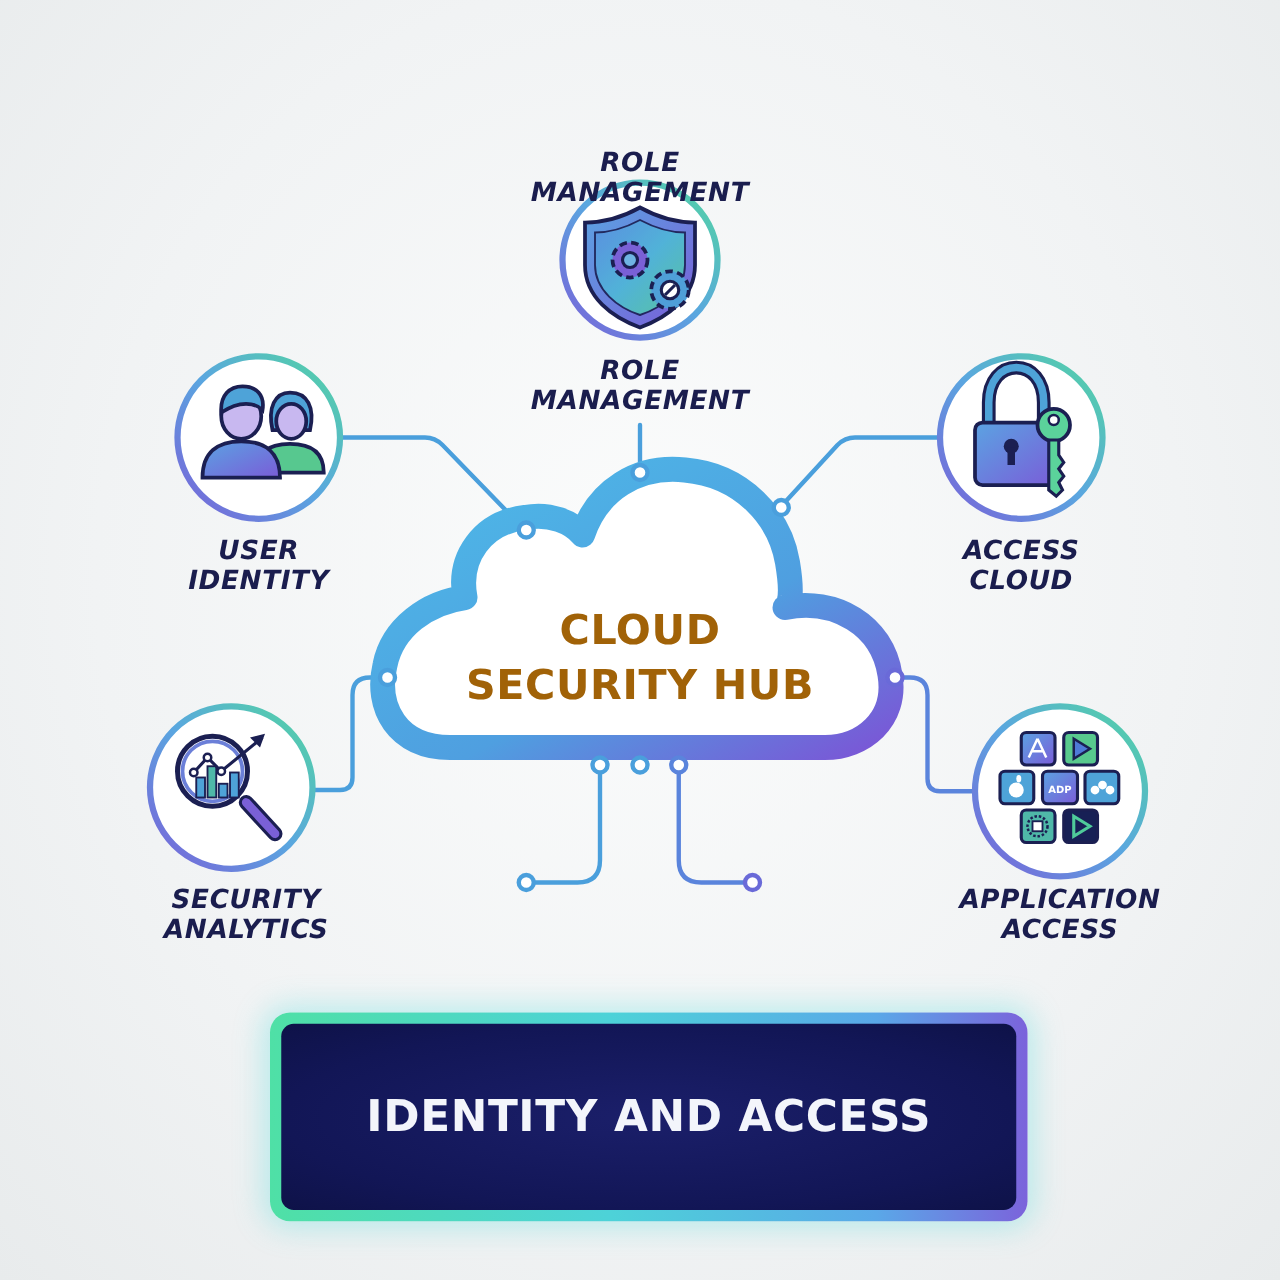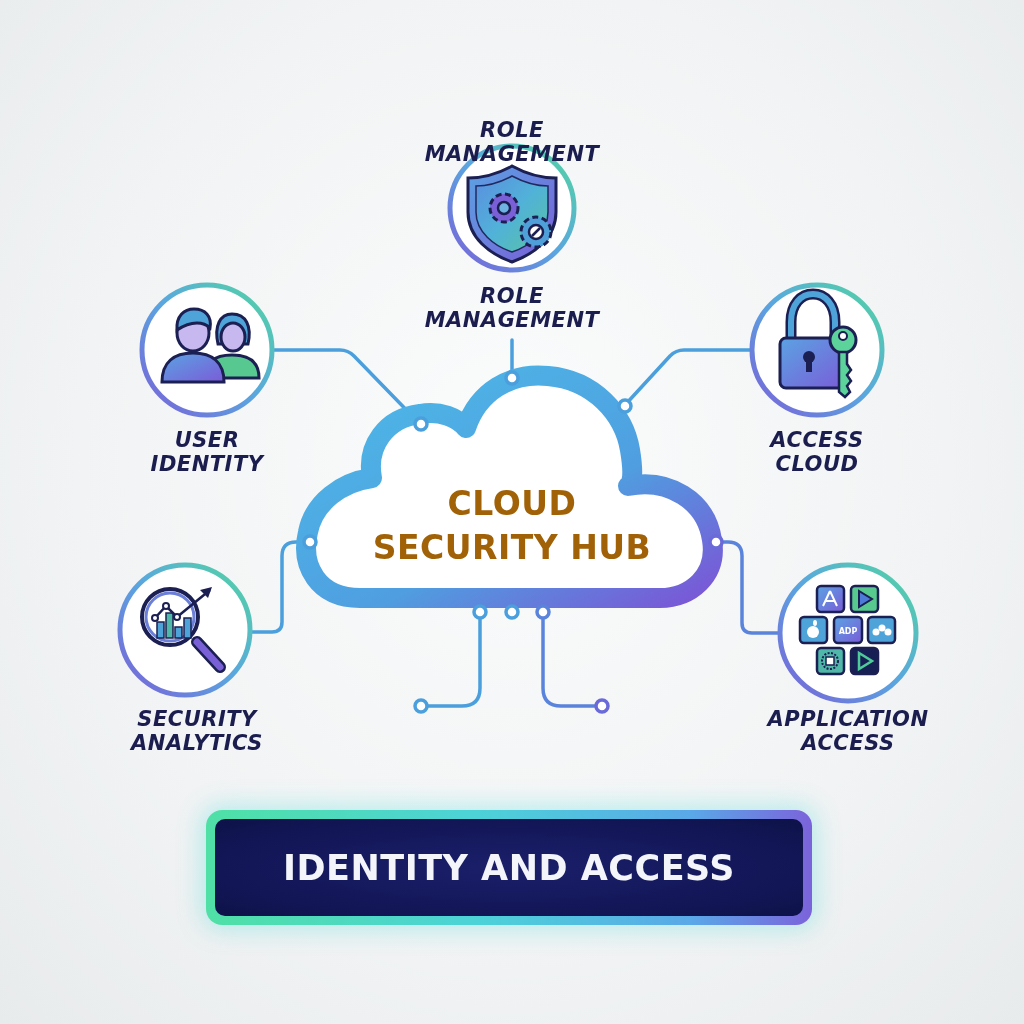--- a/index.html
+++ b/index.html
@@ -30,21 +30,21 @@
       font-weight: bold;
       font-size: 33px;
       line-height: 44px;
       text-align: center;
       white-space: nowrap;
       letter-spacing: 0.5px;
     }
     .hub-title span { display: block; }
     .banner {
       position: absolute;
-      left: 206px; top: 810px; width: 606px; height: 115px;
+      left: 216px; top: 810px; width: 606px; height: 167px;
       border-radius: 16px;
       background: linear-gradient(90deg, #4fe0a6 0%, #4dd2d8 45%, #5aa8e8 80%, #7b63db 100%);
       box-shadow: 0 0 22px 6px rgba(90, 220, 220, 0.35);
     }
     .banner-inner {
       position: absolute;
       left: 9px; top: 9px; right: 9px; bottom: 9px;
       border-radius: 10px;
       background: radial-gradient(ellipse at 50% 50%, #1b1f6a 0%, #121656 70%, #0e1248 100%);
       display: flex; flex-direction: column; align-items: center; justify-content: center;

